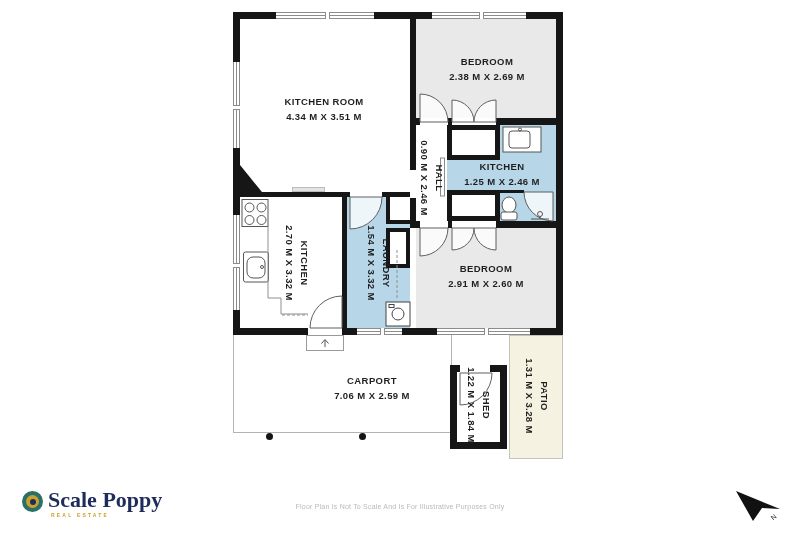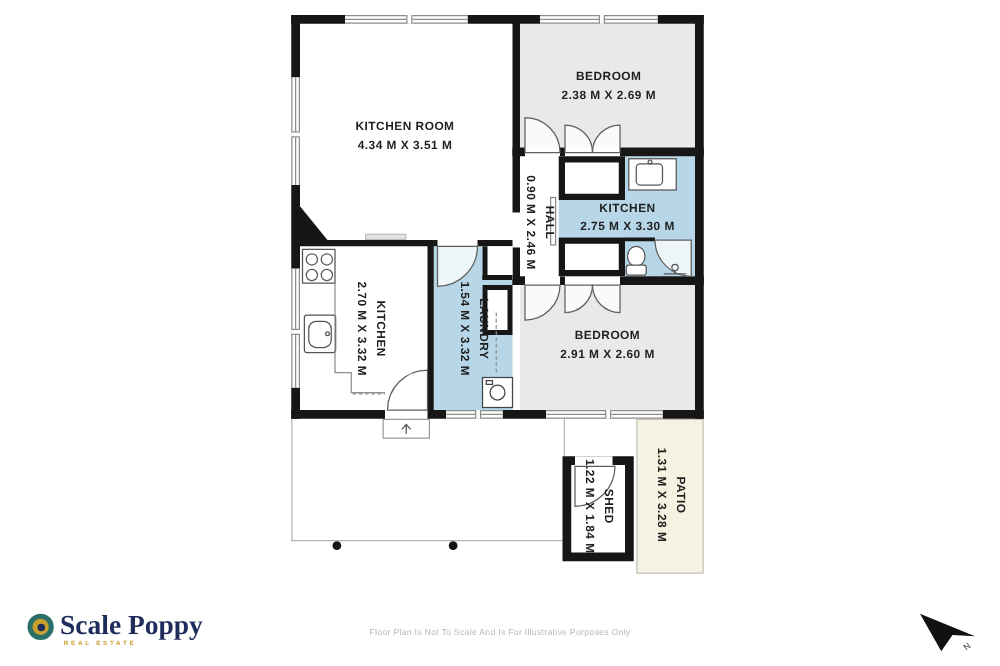--- a/index.html
+++ b/index.html
@@ -173,37 +173,41 @@
   <div class="label" style="left:324px;top:110px">
     <div>KITCHEN ROOM</div>
     <div>4.34 M X 3.51 M</div>
   </div>
   <div class="label" style="left:487px;top:70px">
     <div>BEDROOM</div>
     <div>2.38 M X 2.69 M</div>
   </div>
   <div class="label" style="left:502px;top:175px">
     <div>KITCHEN</div>
-    <div>2.75 M X 3.30 M</div>
+    <div>1.25 M X 2.46 M</div>
   </div>
   <div class="label v" style="left:431px;top:178px">
     <div>HALL</div>
     <div>0.90 M X 2.46 M</div>
   </div>
   <div class="label v" style="left:296px;top:263px">
     <div>KITCHEN</div>
     <div>2.70 M X 3.32 M</div>
   </div>
   <div class="label v" style="left:378px;top:263px">
     <div>LAUNDRY</div>
     <div>1.54 M X 3.32 M</div>
   </div>
   <div class="label" style="left:486px;top:277px">
     <div>BEDROOM</div>
     <div>2.91 M X 2.60 M</div>
+  </div>
+  <div class="label" style="left:372px;top:389px">
+    <div>CARPORT</div>
+    <div>7.06 M X 2.59 M</div>
   </div>
   <div class="label v" style="left:478px;top:405px">
     <div>SHED</div>
     <div>1.22 M X 1.84 M</div>
   </div>
   <div class="label v" style="left:536px;top:396px">
     <div>PATIO</div>
     <div>1.31 M X 3.28 M</div>
   </div>
 

